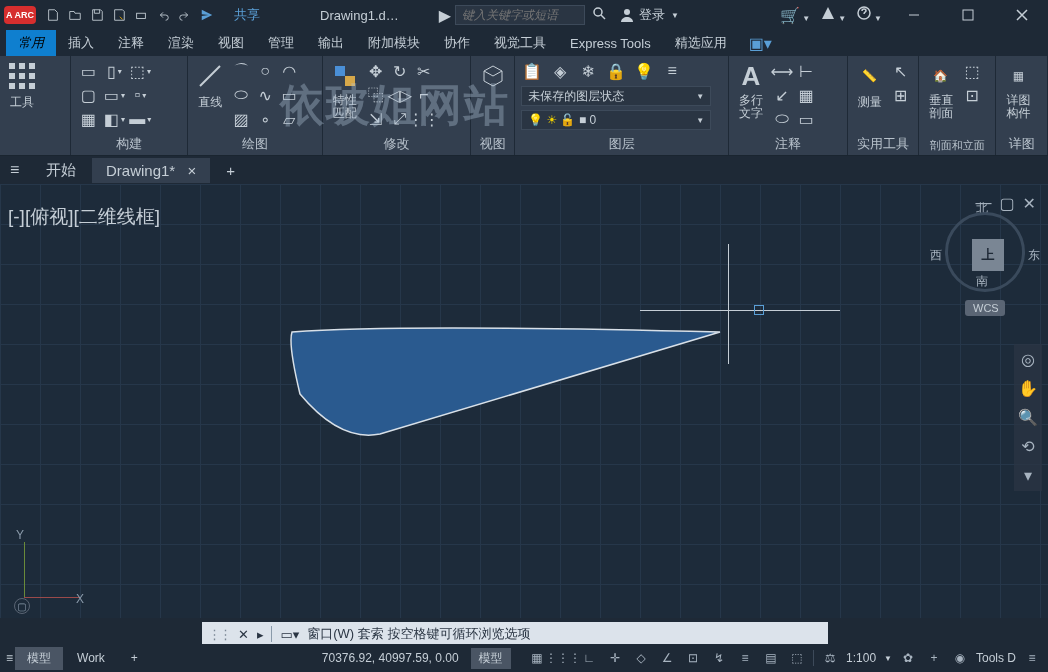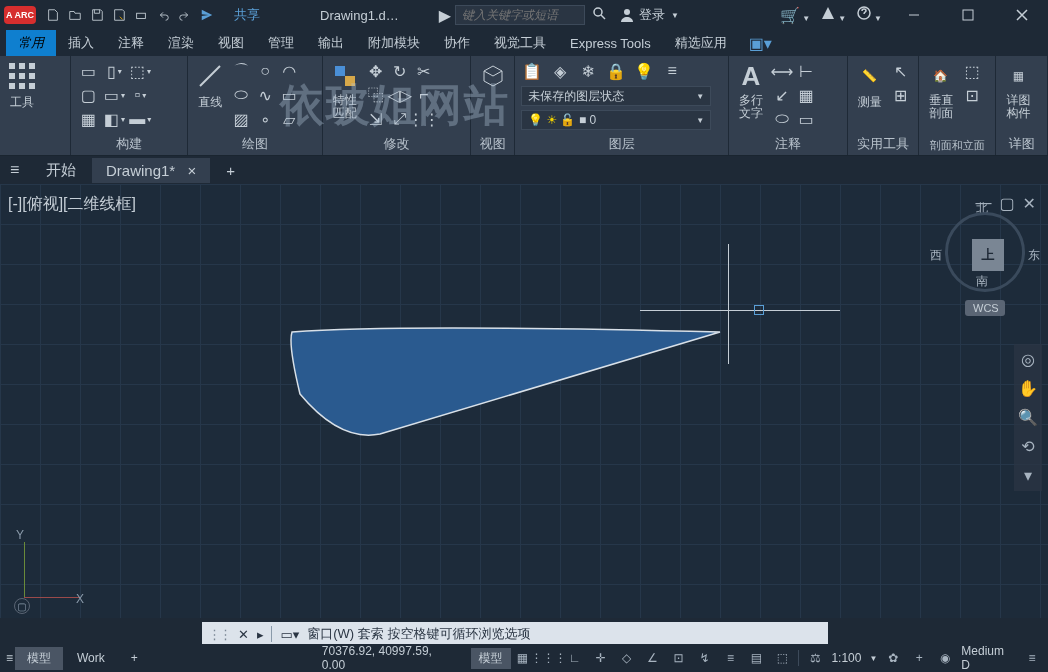--- a/index.html
+++ b/index.html
@@ -28,21 +28,21 @@
 .tool-row { display:flex; gap:2px; }
 .big-tool { display:flex; flex-direction:column; align-items:center; color:#c5ced6; font-size:12px; cursor:pointer; gap:2px; }
 .big-tool .ico { width:32px; height:32px; display:flex; align-items:center; justify-content:center; }
 .layer-dd { background:#2a3543; border:1px solid #3d4a5a; color:#c5ced6; font-size:12px; padding:2px 6px; width:190px; height:20px; display:flex; align-items:center; justify-content:space-between; }
 .doc-tabs { height:28px; background:#1e2936; display:flex; align-items:center; padding-left:10px; gap:2px; }
 .doc-tab { padding:4px 14px; color:#c5ced6; font-size:15px; cursor:pointer; }
 .doc-tab.active { background:#333f4f; }
 .ham { width:20px; color:#c5ced6; }
 .canvas-area { position:absolute; top:184px; left:0; right:0; bottom:54px; background:#1d2b3a; overflow:hidden; }
 .canvas-grid { position:absolute; inset:0; background-image:linear-gradient(#26374a 1px,transparent 1px),linear-gradient(90deg,#26374a 1px,transparent 1px); background-size:40px 40px; }
-.vp-label { position:absolute; top:10px; left:8px; color:#c5ced6; font-size:16px; }
+.vp-label { position:absolute; top:20px; left:8px; color:#c5ced6; font-size:19px; }
 .drawing-shape { position:absolute; top:130px; left:280px; }
 .axis-y { position:absolute; bottom:20px; left:24px; width:1px; height:56px; background:#6a8a3a; }
 .axis-x { position:absolute; bottom:20px; left:24px; width:56px; height:1px; background:#9a4a4a; }
 .axis-lbl { position:absolute; color:#8a9aaa; font-size:12px; }
 .cursor-cross { position:absolute; top:100px; left:710px; }
 .cursor-cross .h { position:absolute; width:200px; height:1px; background:#c5ced6; top:26px; left:-70px; }
 .cursor-cross .v { position:absolute; width:1px; height:120px; background:#c5ced6; top:-40px; left:18px; }
 .cursor-box { position:absolute; width:10px; height:10px; border:1px solid #5a9fd6; top:21px; left:44px; }
 .viewcube { position:absolute; top:20px; right:18px; width:90px; height:110px; }
 .vc-ring { width:80px; height:80px; border:3px solid #3a4a5c; border-radius:50%; margin:8px auto 0; position:relative; }
@@ -447,16 +447,16 @@
     <span class="bb-ico">≡</span>
     <span class="bb-ico">▤</span>
     <span class="bb-ico">⬚</span>
     <span style="border-left:1px solid #3d4a5a;height:16px"></span>
     <span class="bb-ico">⚖</span>
     <span>1:100</span>
       <span class="dd-arrow">▼</span>
     <span class="bb-ico">✿</span>
     <span class="bb-ico">+</span>
     <span class="bb-ico">◉</span>
-    <span>Medium D</span>
+    <span>Tools D</span>
     <span class="bb-ico">≡</span>
   </div>
 </div>
 
 </body></html>

